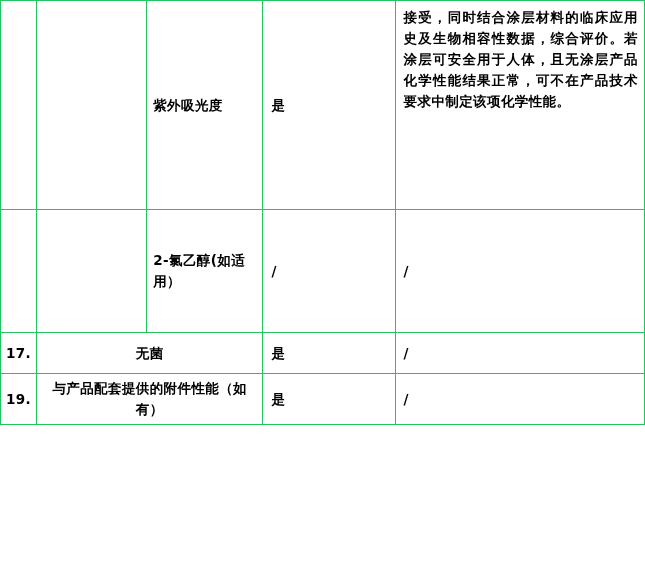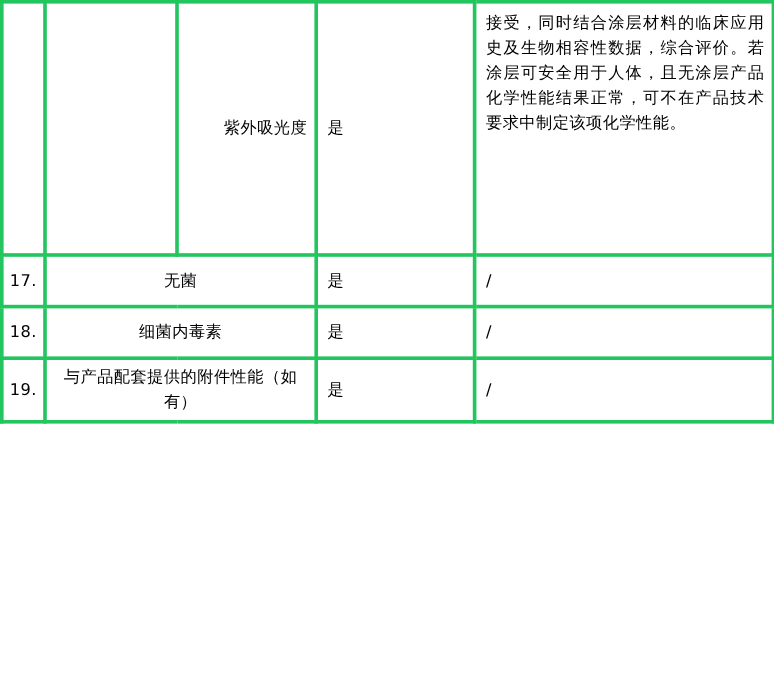--- a/index.html
+++ b/index.html
@@ -13,44 +13,45 @@
     font-family: "DejaVu Sans", sans-serif;
     color: #000000;
     overflow: hidden;
   }
   .doc-table {
     border-collapse: collapse;
     width: 645px;
     table-layout: fixed;
   }
   .doc-table td {
-    border: 3px solid #22c55e;
+    border: 1px solid #22c55e;
     vertical-align: middle;
     padding: 4px 6px;
     font-size: 13.5px;
     line-height: 1.55;
     letter-spacing: 0.4px;
+    font-weight: bold;
   }
   
   col.c-num   { width: 36px; }
   col.c-item  { width: 110px; }
   col.c-sub   { width: 116px; }
   col.c-yes   { width: 132px; }
   col.c-note  { width: 249px; }
 
   td.num {
     text-align: center;
     font-size: 13.5px;
     padding: 4px 2px;
   }
   td.item {
     text-align: center;
   }
   td.sub {
-    text-align: right;
+    text-align: left;
   }
   td.yes {
     text-align: left;
     padding-left: 8px;
   }
   td.note {
     text-align: left;
     padding-left: 8px;
   }
   td.note-para {
@@ -78,29 +79,30 @@
     <col class="c-note">
   </colgroup>
   <tbody>
     <tr class="r-uv">
       <td class="num"></td>
       <td class="item"></td>
       <td class="sub">紫外吸光度</td>
       <td class="yes">是</td>
       <td class="note note-para">接受，同时结合涂层材料的临床应用史及生物相容性数据，综合评价。若涂层可安全用于人体，且无涂层产品化学性能结果正常，可不在产品技术要求中制定该项化学性能。</td>
     </tr>
+    <tr class="r-cl">
+      <td class="num"></td>
+      <td class="item"></td>
+      <td class="sub">2-氯乙醇(如适用）</td>
+      <td class="yes">/</td>
+      <td class="note">/</td>
+    </tr>
     <tr class="r-17">
       <td class="num">17.</td>
       <td class="item" colspan="2">无菌</td>
-      <td class="yes">是</td>
-      <td class="note">/</td>
-    </tr>
-    <tr class="r-18">
-      <td class="num">18.</td>
-      <td class="item" colspan="2">细菌内毒素</td>
       <td class="yes">是</td>
       <td class="note">/</td>
     </tr>
     <tr class="r-19">
       <td class="num">19.</td>
       <td class="item" colspan="2">与产品配套提供的附件性能（如有）</td>
       <td class="yes">是</td>
       <td class="note">/</td>
     </tr>
   </tbody>

